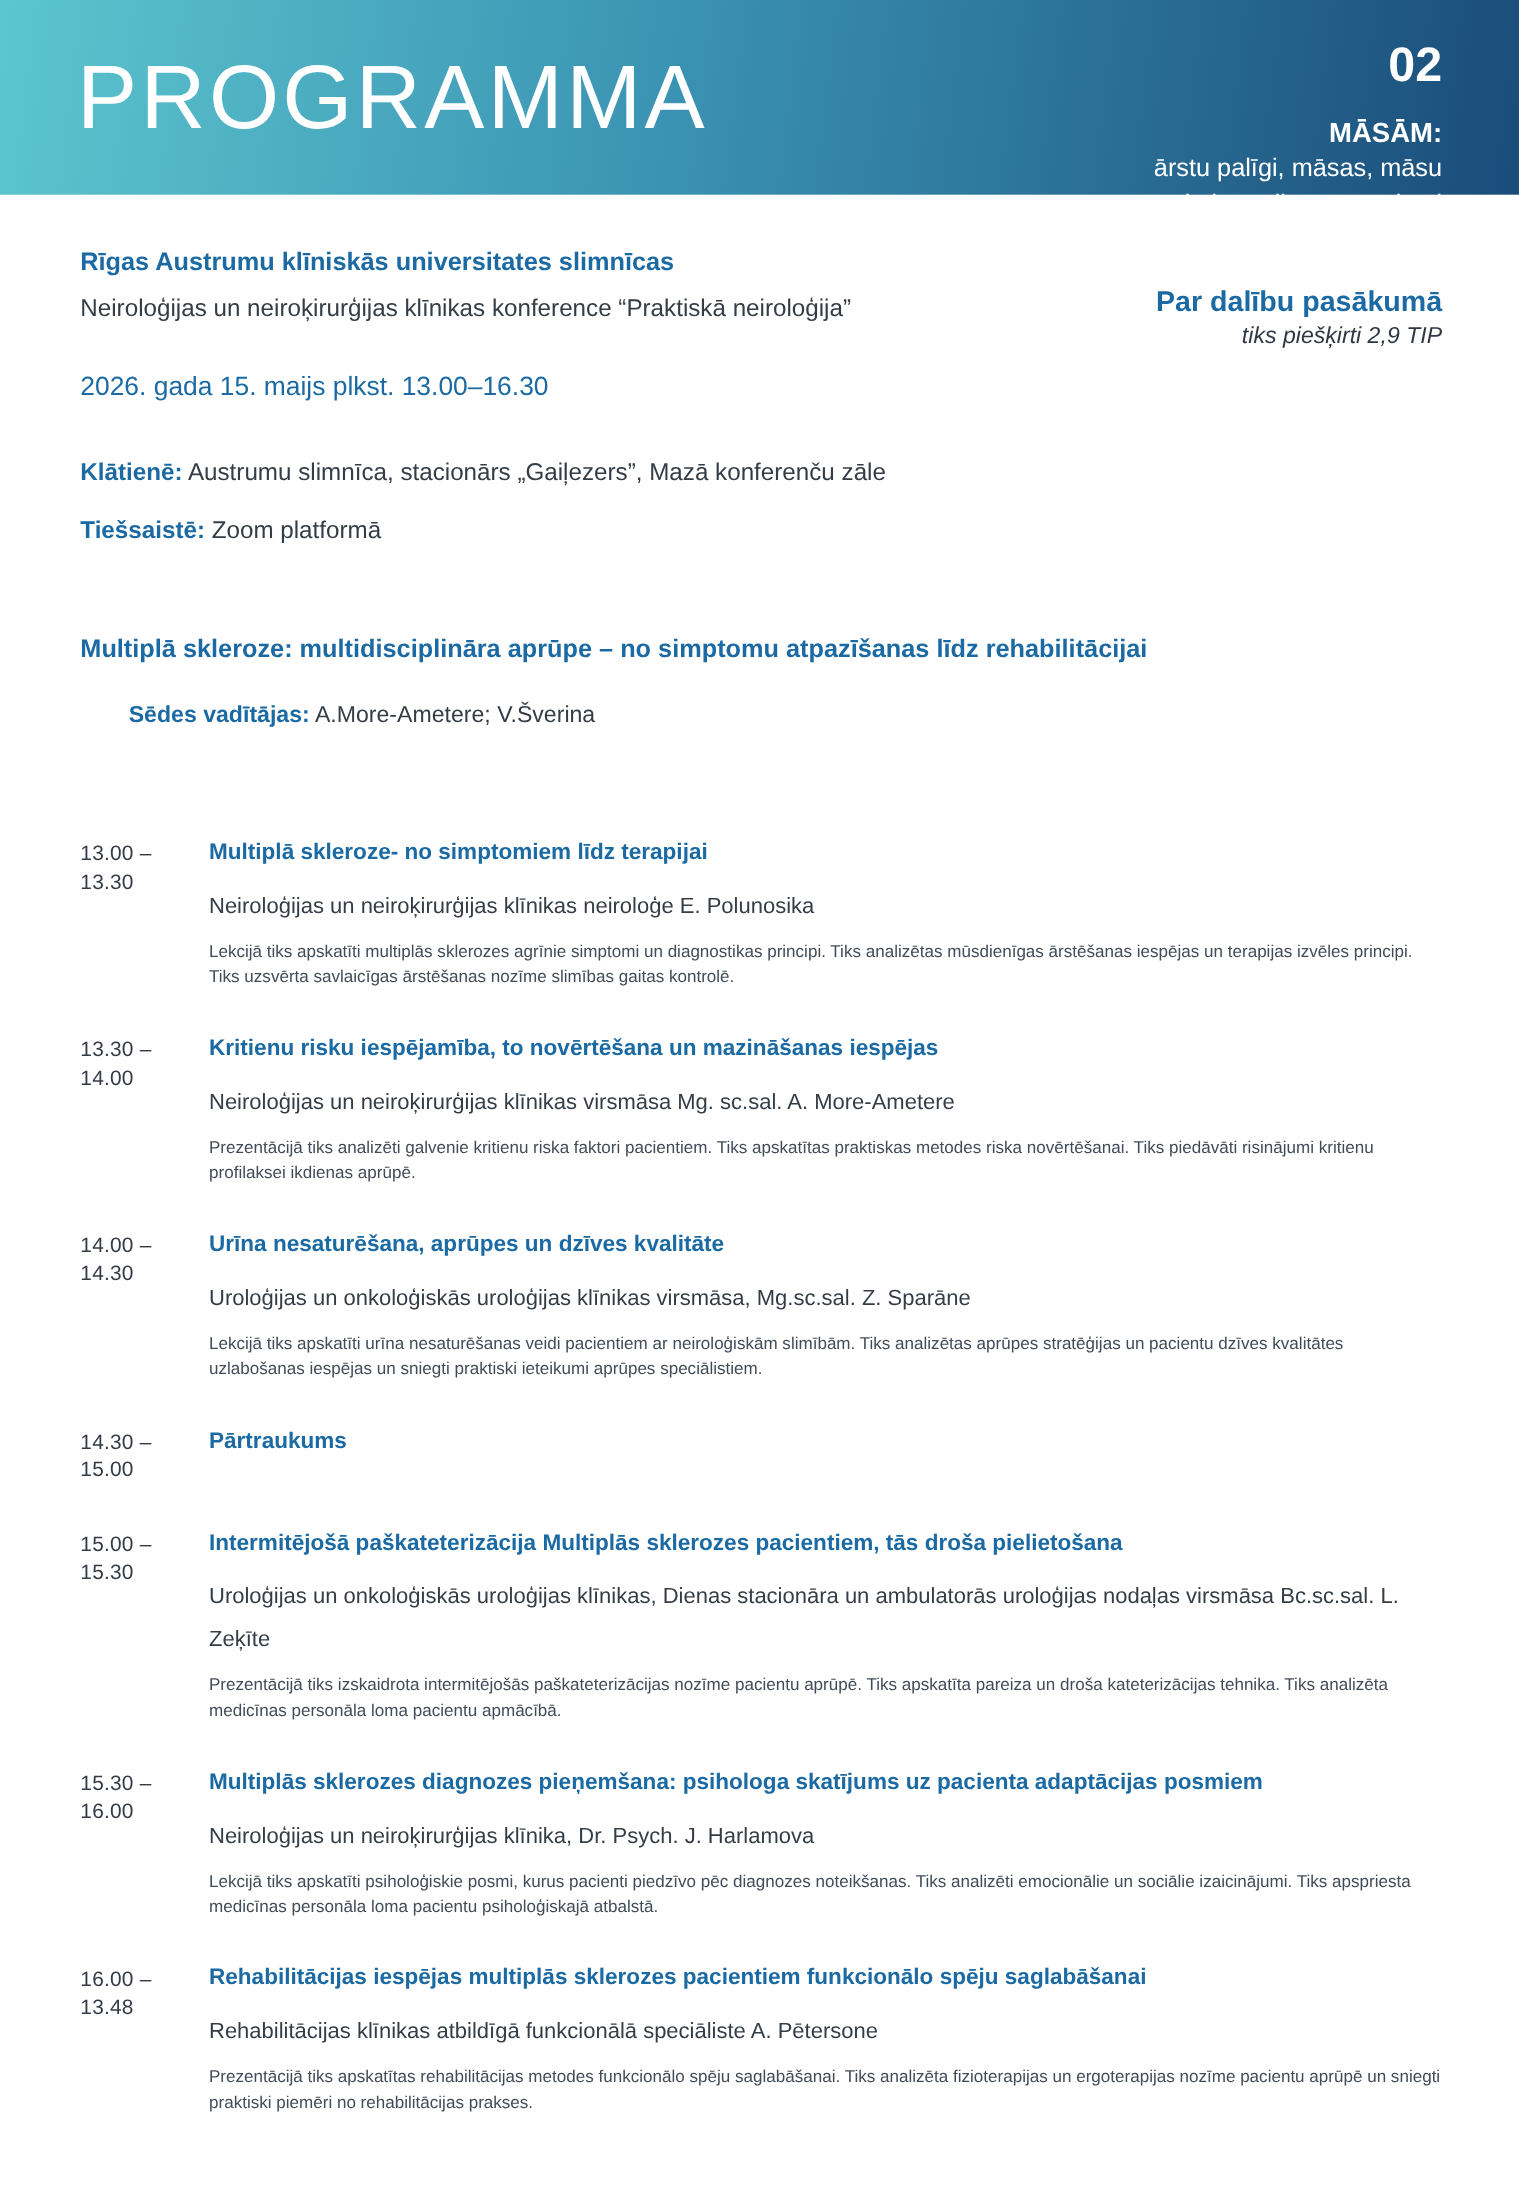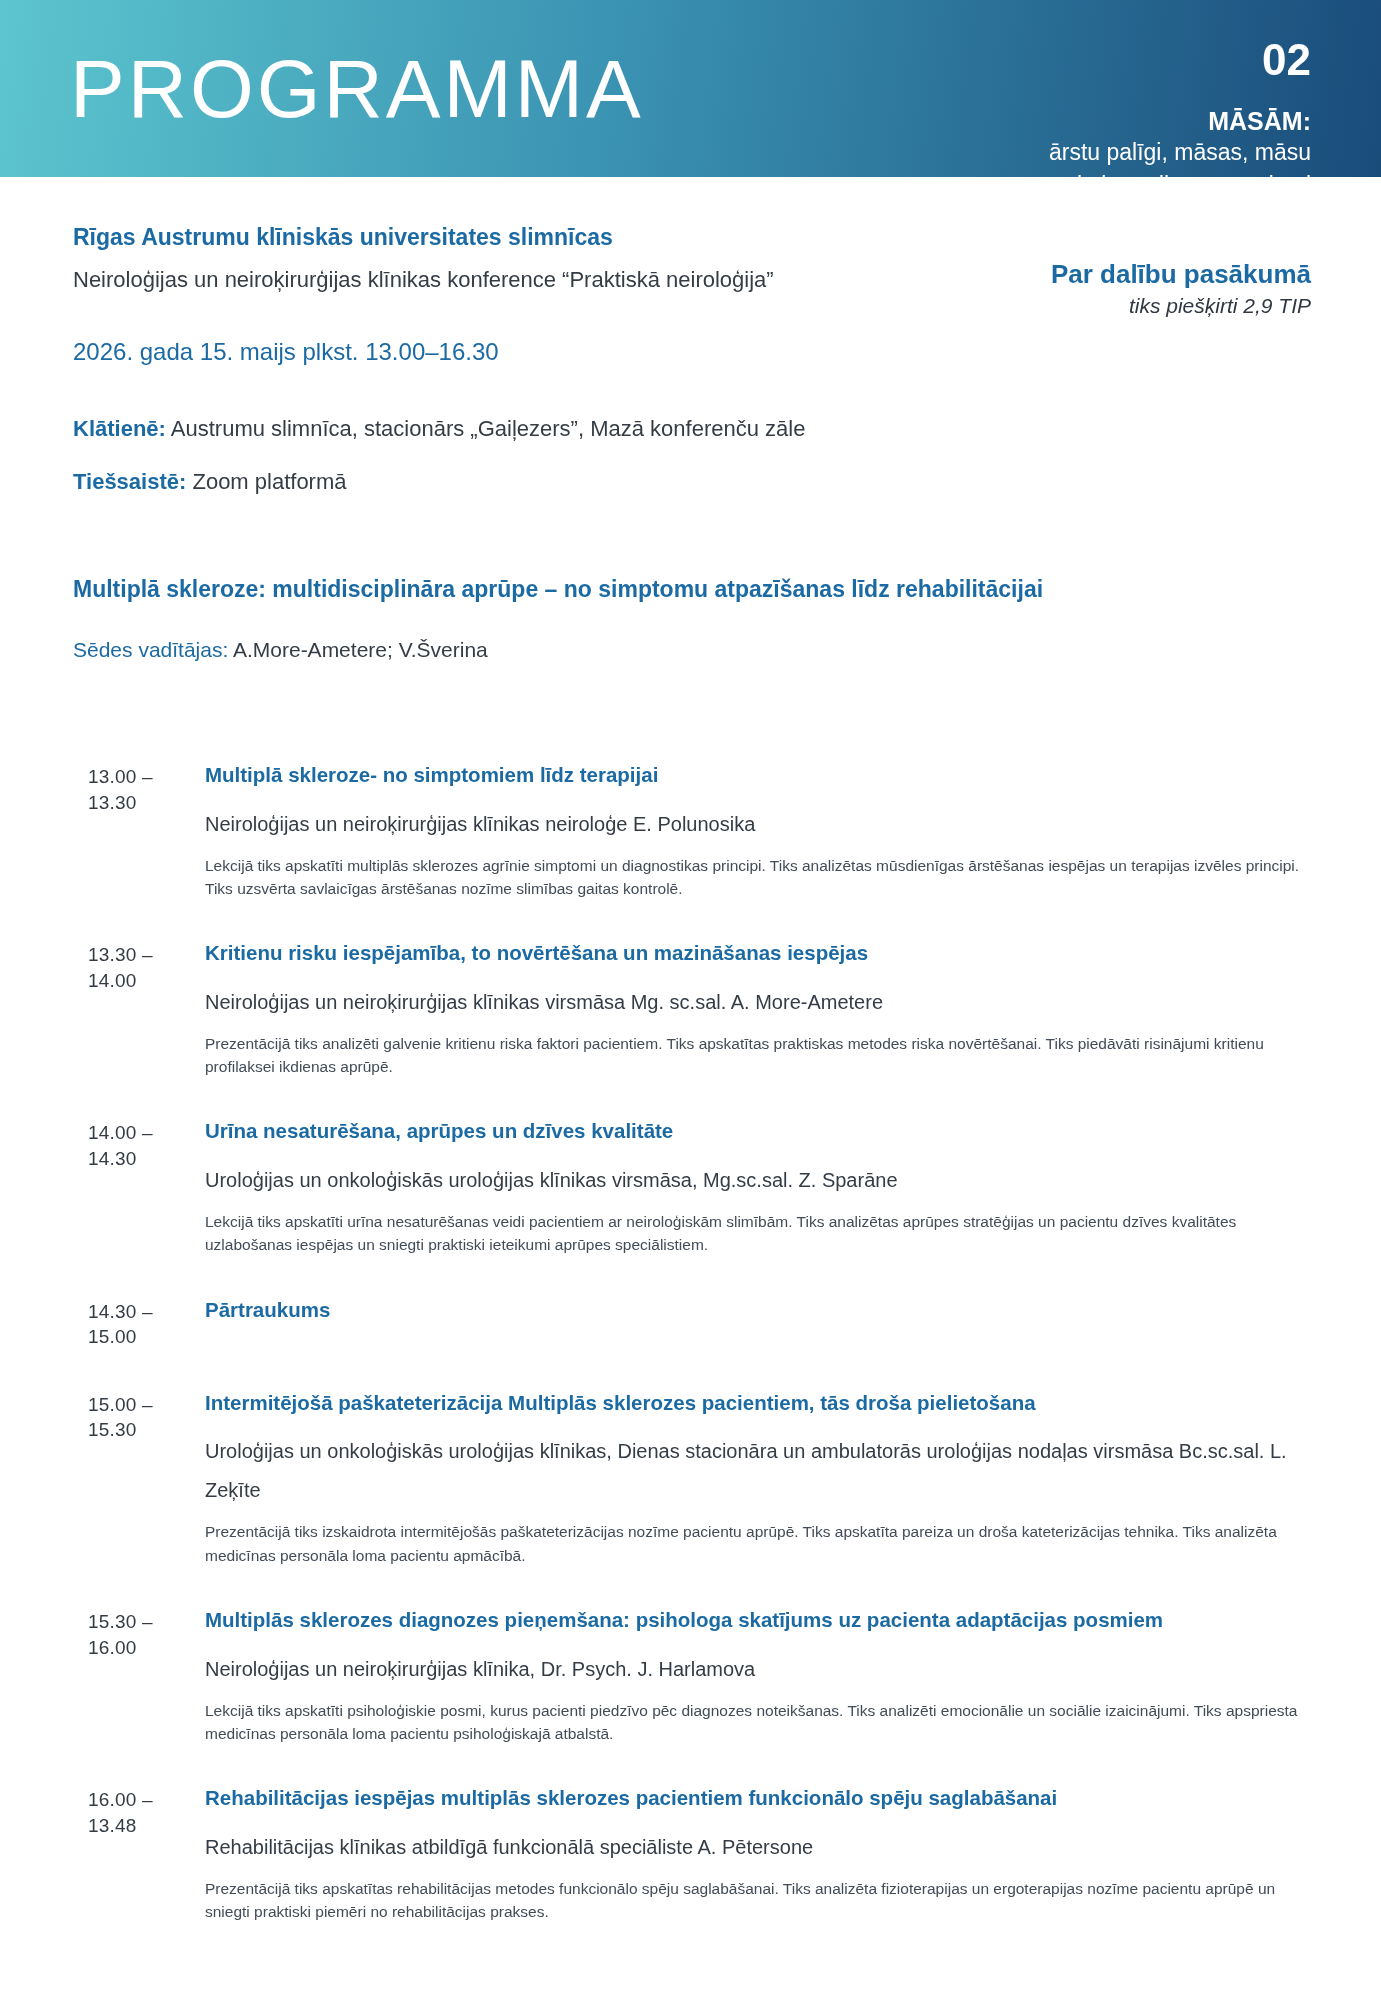--- a/index.html
+++ b/index.html
@@ -53,27 +53,26 @@
     margin-top:44px;color:var(--accent-blue);font-weight:400;font-size:24px;
   }
   .place-line{margin-top:50px;font-size:22px;}
   .place-line.online{margin-top:27px;}
   .place-label{color:var(--accent-blue);font-weight:700;}
   .place-value{color:var(--text-dark);}
   .session-title{
     margin-top:80px;color:var(--accent-blue);font-weight:700;font-size:23px;line-height:1.3;
   }
   .chairs{margin-top:33px;font-size:21px;}
-  .chairs-label{color:var(--accent-blue);font-weight:400;}
+  .chairs-label{color:var(--accent-blue);font-weight:700;margin-left:44px;}
   .chairs-value{color:var(--text-dark);margin-top:14px;}
   .schedule{margin-top:100px;}
   .row{
     display:grid;grid-template-columns:117px 1fr;
     margin-bottom:40px;
-    margin-left:15px;
   }
   .time{
     font-size:19px;color:#333b45;letter-spacing:0.2px;line-height:1.35;padding-top:2px;
   }
   .item-title{
     color:var(--accent-blue);font-weight:700;font-size:20.5px;line-height:1.3;margin-bottom:16px;
   }
   .speaker{
     font-size:20px;color:var(--text-dark);line-height:1.95;margin-bottom:10px;
   }

